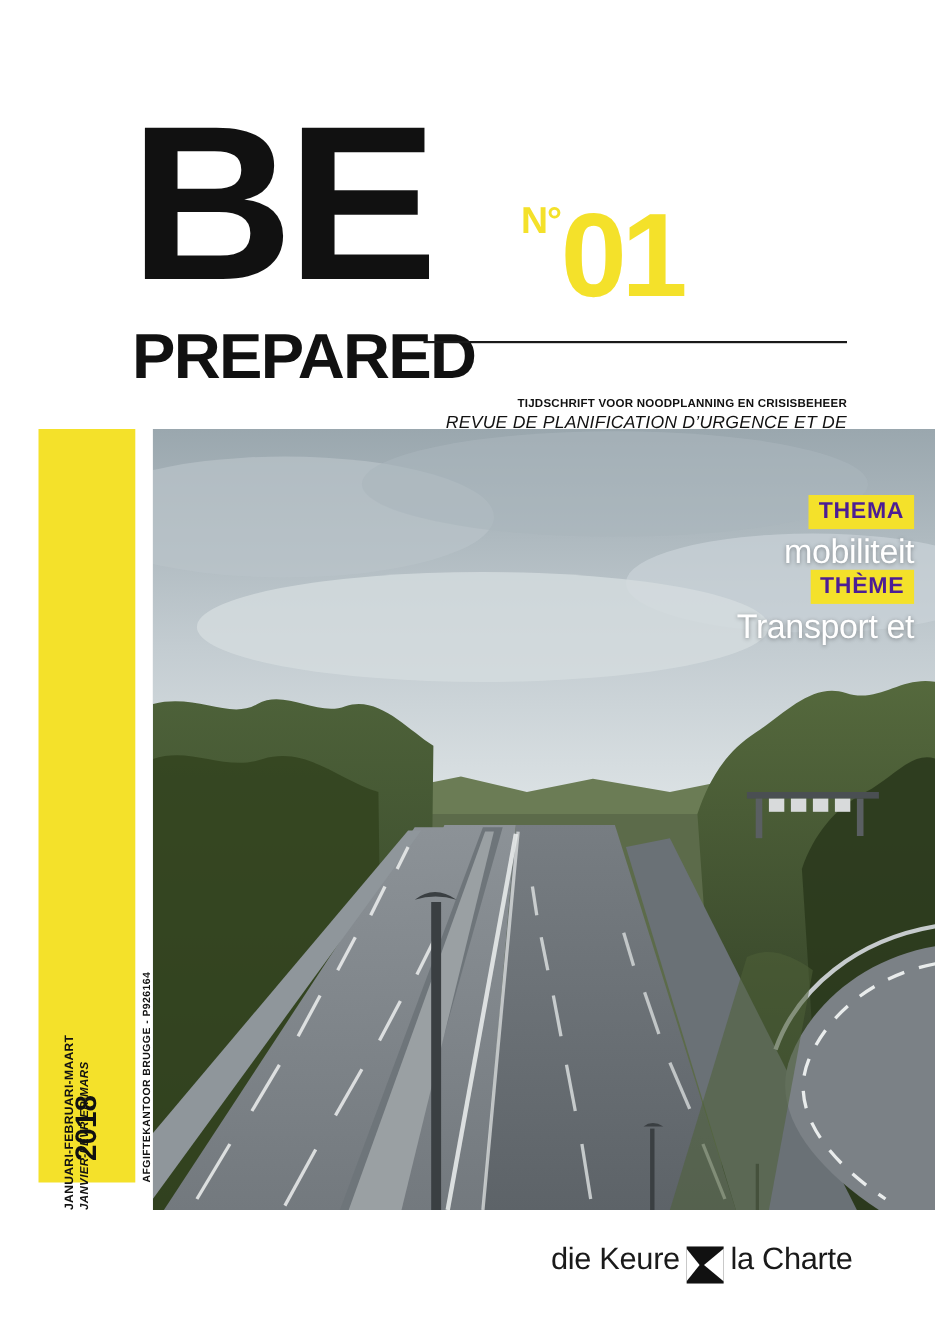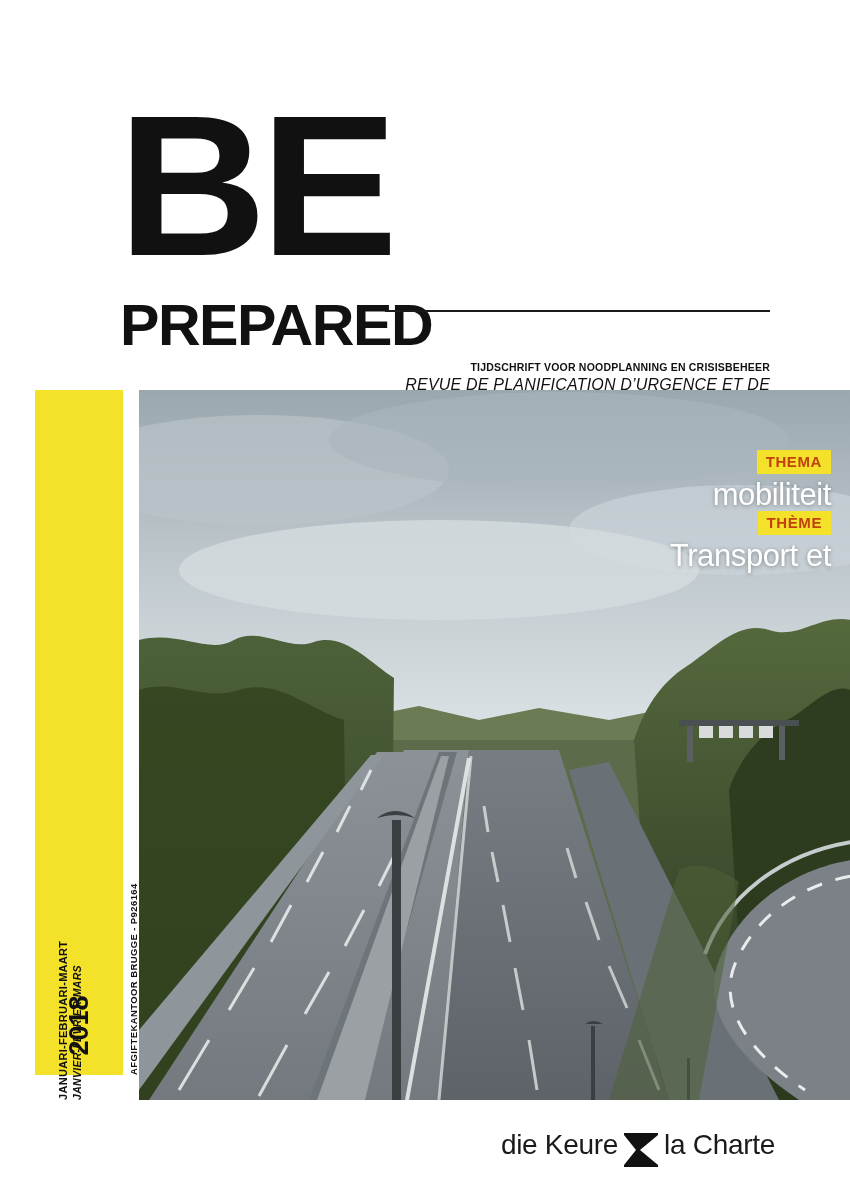--- a/index.html
+++ b/index.html
@@ -180,23 +180,23 @@
     position: absolute;
     right: 20px;
     top: 60px;
     width: 330px;
     text-align: right;
     pointer-events: none;
   }
   .tag {
     display: inline-block;
     background: #f4e12a;
-    color: #c2410c;
-    font-weight: bold;
-    font-size: 15px;
+    color: #4c1d95;
+    font-weight: bold;
+    font-size: 21px;
     letter-spacing: 0.6px;
     padding: 3px 9px 4px 9px;
     margin-bottom: 4px;
   }
   .theme-line {
     color: #ffffff;
     font-size: 31px;
     font-weight: normal;
     line-height: 1.08;
     letter-spacing: -0.4px;
@@ -232,20 +232,23 @@
   }
 </style>
 </head>
 <body>
 
 <div class="masthead">
 
   <div class="be-title">BE</div>
   <div class="prepared-title">PREPARED</div>
 
+  <div class="issue-no">
+    <span class="sup">N°</span><span class="num">01</span>
+  </div>
 
   <div class="subtitle-block">
     <div class="rule-top"></div>
     <div class="subtitle-nl">TIJDSCHRIFT VOOR NOODPLANNING EN CRISISBEHEER</div>
     <div class="subtitle-fr">REVUE DE PLANIFICATION D’URGENCE ET DE GESTION DE CRISE</div>
     <div class="rule-bottom"></div>
   </div>
 </div>
 
 <div class="sidebar"></div>

